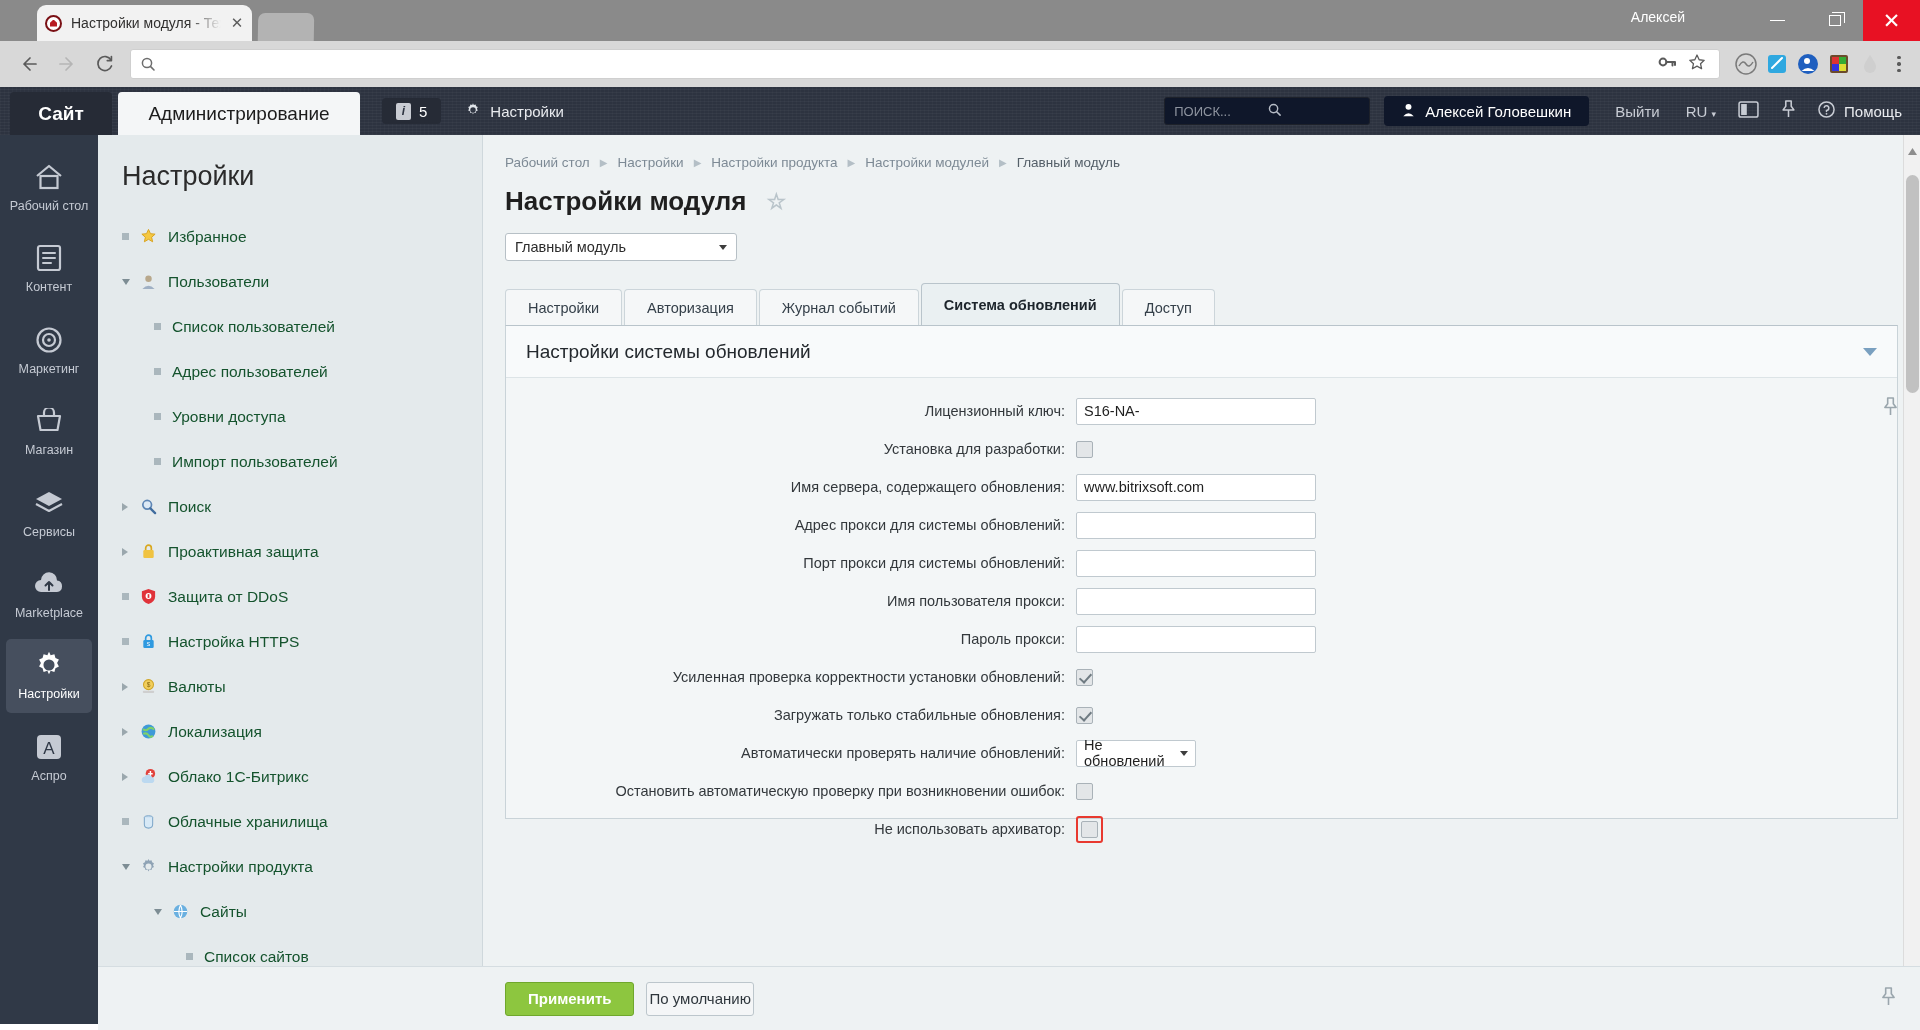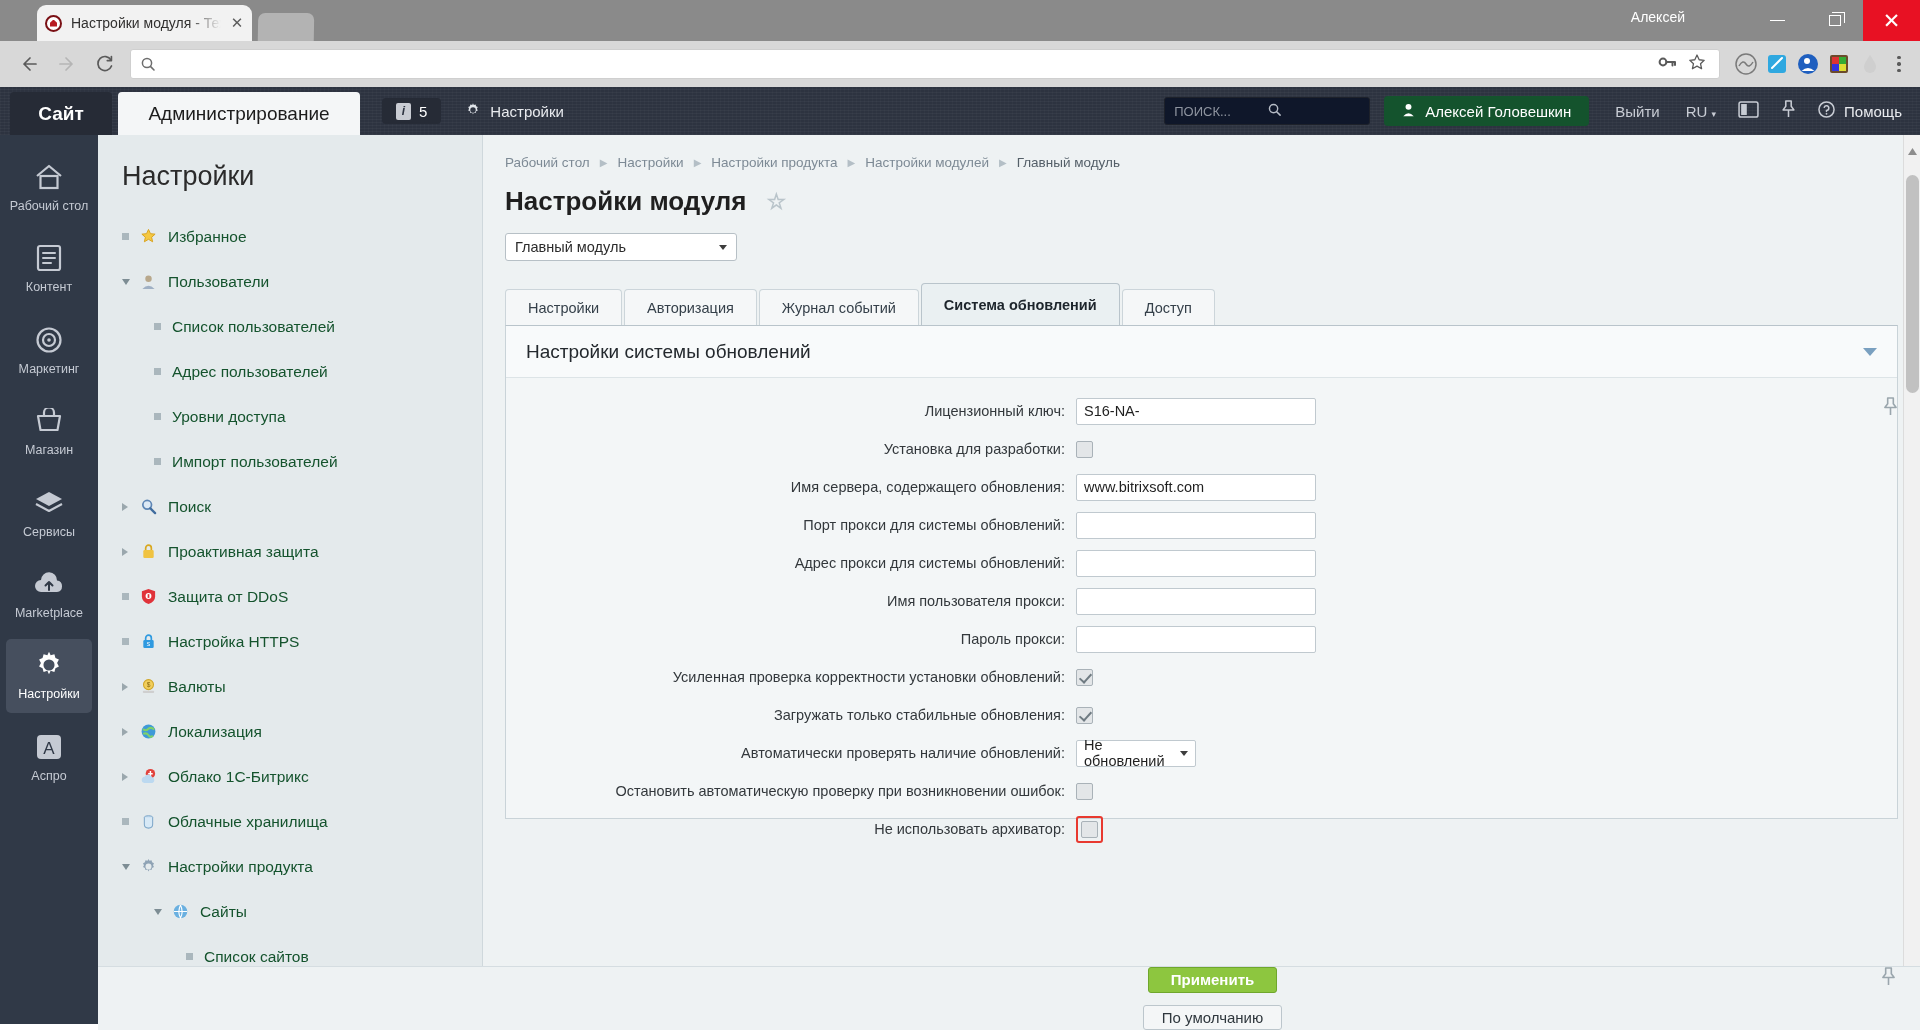--- a/index.html
+++ b/index.html
@@ -127,21 +127,21 @@
     font-size: 15px; margin-left: 24px; z-index: 2;
   }
   .bx-spacer { flex: 1; }
   .bx-search {
     width: 206px; height: 28px; background: #0f172a; border: 1px solid #1d212a;
     border-radius: 3px; display: flex; align-items: center; padding: 0 9px;
     align-self: center; z-index: 2;
   }
   .bx-search span { flex: 1; color: #8e949f; font-size: 13px; }
   .bx-user {
-    display: flex; align-items: center; gap: 10px; background: #14532d;
+    display: flex; align-items: center; gap: 10px; background: #0f172a;
     border-radius: 4px; padding: 0 18px; height: 30px; align-self: center;
     color: #fff; font-size: 15px; margin-left: 14px; z-index: 2;
   }
   .bx-link {
     color: #c8ccd4; font-size: 15px; align-self: center;
     margin-left: 26px; z-index: 2;
   }
   .bx-ricon { align-self: center; margin-left: 22px; z-index: 2; color: #c8ccd4; }
 
   
@@ -261,29 +261,29 @@
   .sel-small {
     width: 120px; height: 27px; background: #fff; border: 1px solid #c0c9cf;
     border-radius: 2px; display: flex; align-items: center; padding: 0 7px;
     font-size: 14.5px; color: #1f1f1f;
   }
   .sel-small .sv { flex: 1; }
 
   .footbar {
     position: absolute; left: 98px; right: 0; bottom: 0; height: 64px;
     background: #eef2f3; border-top: 1px solid #d5dde1;
-    display: flex; align-items: center; padding-left: 407px; gap: 12px; flex-direction: column;
+    display: flex; align-items: center; padding-left: 407px; gap: 12px;
   }
   .btn-primary {
     height: 34px; padding: 0 22px; background: #8dc63f;
     border: 1px solid #6fa72c; border-radius: 3px; color: #fff;
     font-size: 15px; font-weight: bold; display: flex; align-items: center;
   }
   .btn-default {
-    height: 34px; padding: 0 18px; background: #f4f6f7;
+    height: 34px; padding: 0 2px; background: #f4f6f7;
     border: 1px solid #bcc6cc; border-radius: 3px; color: #2f373d;
     font-size: 15px; display: flex; align-items: center;
   }
   .pin-right { position: absolute; right: 24px; color: #9aa6ad; }
   .pin-top { position: absolute; right: 22px; top: 262px; color: #9aa6ad; }
 
   .scrollbar {
     position: absolute; right: 0; top: 0; width: 17px; bottom: 0;
     background: #f1f1f1; border-left: 1px solid #dcdcdc;
   }
@@ -777,27 +777,27 @@
                 <div class="cbox"></div>
               </div>
             </div>
             <div class="frow">
               <div class="flabel">Имя сервера, содержащего обновления:</div>
               <div class="fctl">
                 <div class="tinput">www.bitrixsoft.com</div>
               </div>
             </div>
             <div class="frow">
+              <div class="flabel">Адрес прокси для системы обновлений:</div>
+              <div class="fctl">
+                <div class="tinput"></div>
+              </div>
+            </div>
+            <div class="frow">
               <div class="flabel">Порт прокси для системы обновлений:</div>
-              <div class="fctl">
-                <div class="tinput"></div>
-              </div>
-            </div>
-            <div class="frow">
-              <div class="flabel">Адрес прокси для системы обновлений:</div>
               <div class="fctl">
                 <div class="tinput"></div>
               </div>
             </div>
             <div class="frow">
               <div class="flabel">Имя пользователя прокси:</div>
               <div class="fctl">
                 <div class="tinput"></div>
               </div>
             </div>

